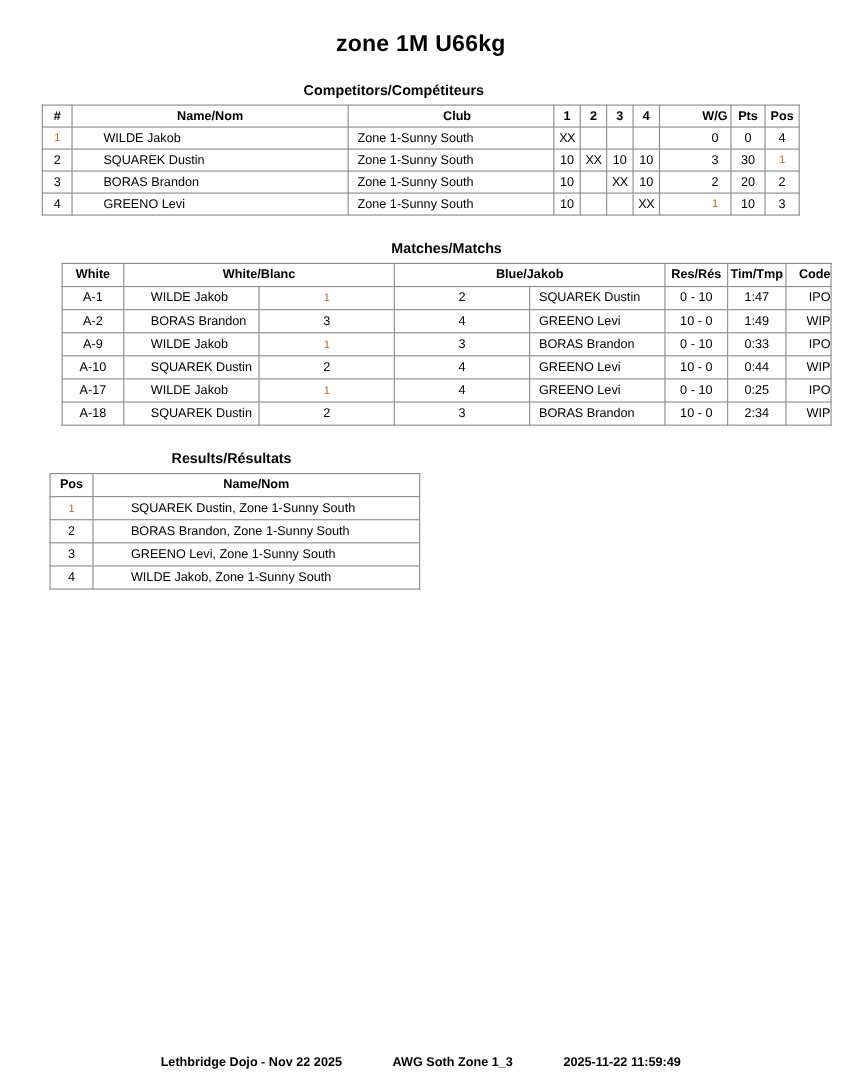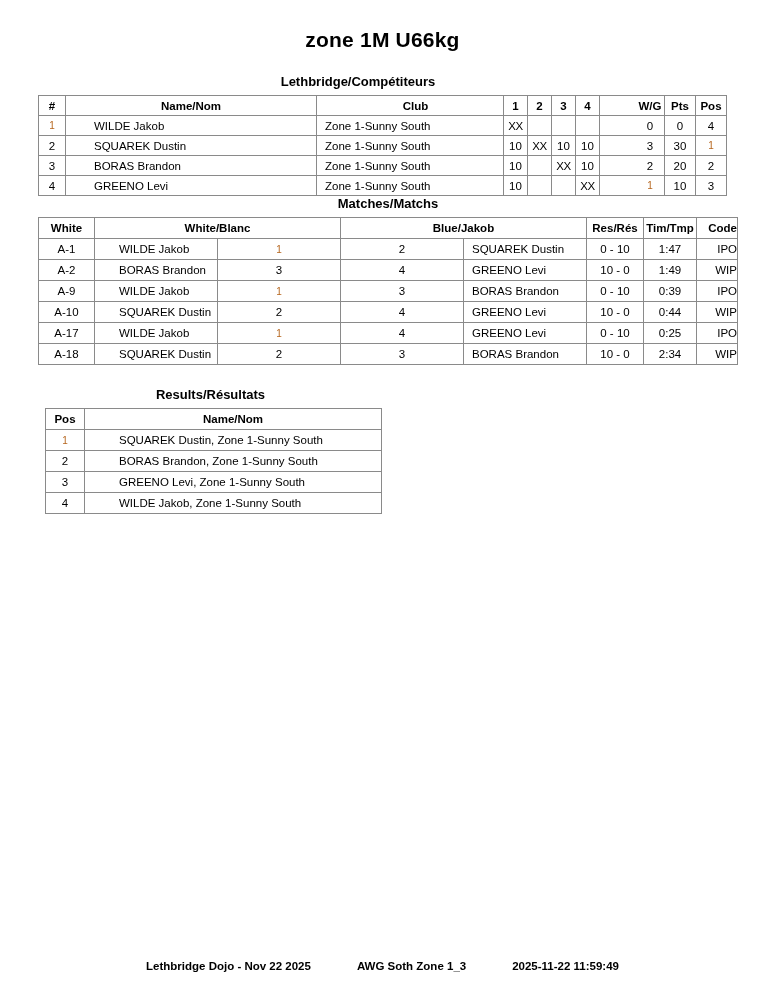--- a/index.html
+++ b/index.html
@@ -76,20 +76,22 @@
   #competitors-table .c-pts { width: 30px; text-align: center; }
   #competitors-table .c-pos { width: 30px; text-align: center; }
   .thin-one {
     font-size: 10px;
     color: #b5651d;
   }
   .xx { letter-spacing: -0.5px; }
 
   
   .matches-wrap {
+    margin-top: 22px;
+    padding-left: 18px;
   }
   .matches-title-pos {
     width: 700px;
     margin-left: 38px;
     text-align: center;
   }
   #matches-table {
     margin-left: 38px;
     margin-top: 6px;
     table-layout: fixed;
@@ -142,21 +144,21 @@
     align-items: center;
   }
   .footer span { white-space: nowrap; }
 </style>
 </head>
 <body>
 
 <div class="page-title">zone 1M U66kg</div>
 
 <div class="comp-wrap">
-  <div class="section-title comp-title-pos">Lethbridge/Compétiteurs</div>
+  <div class="section-title comp-title-pos">Competitors/Compétiteurs</div>
   <table class="grid" id="competitors-table">
     <thead>
       <tr>
         <th class="c-num">#</th>
         <th class="c-name-h">Name/Nom</th>
         <th class="c-club c-club-h">Club</th>
         <th class="c-cell">1</th>
         <th class="c-cell">2</th>
         <th class="c-cell">3</th>
         <th class="c-cell">4</th>
@@ -252,21 +254,21 @@
         <td class="m-tim">1:49</td>
         <td class="m-code">WIP</td>
       </tr>
       <tr>
         <td class="m-match">A-9</td>
         <td class="m-white">WILDE Jakob</td>
         <td class="m-wnum thin-one">1</td>
         <td class="m-bnum">3</td>
         <td class="m-blue bold-name">BORAS Brandon</td>
         <td class="m-res">0 - 10</td>
-        <td class="m-tim">0:39</td>
+        <td class="m-tim">0:33</td>
         <td class="m-code">IPO</td>
       </tr>
       <tr>
         <td class="m-match">A-10</td>
         <td class="m-white bold-name">SQUAREK Dustin</td>
         <td class="m-wnum">2</td>
         <td class="m-bnum">4</td>
         <td class="m-blue">GREENO Levi</td>
         <td class="m-res">10 - 0</td>
         <td class="m-tim">0:44</td>

